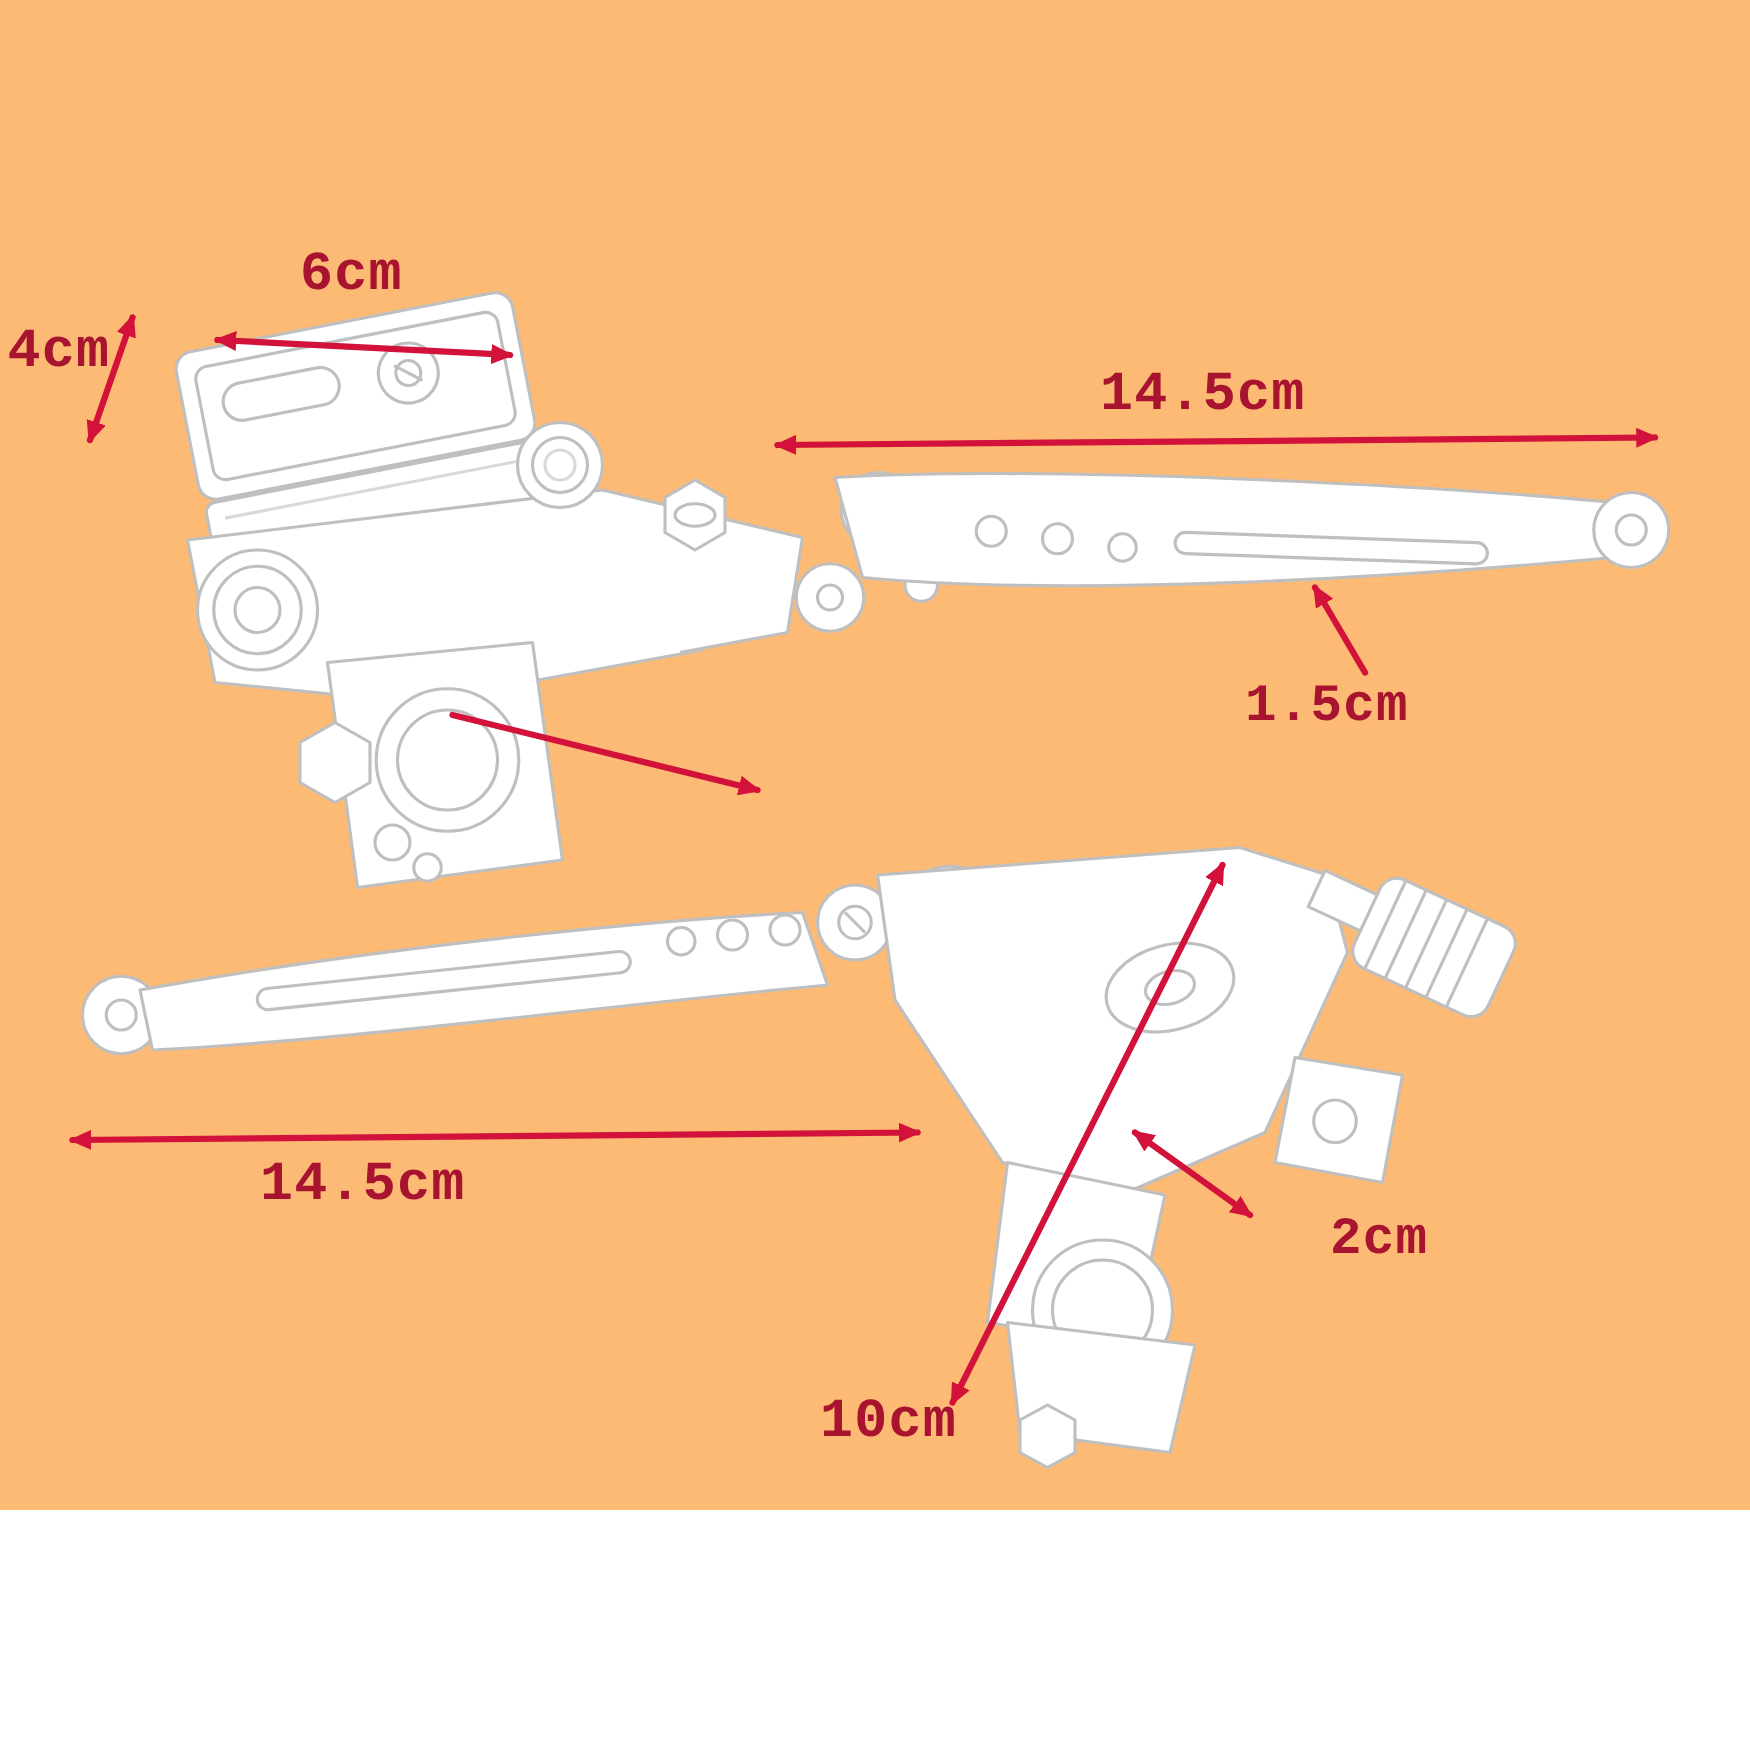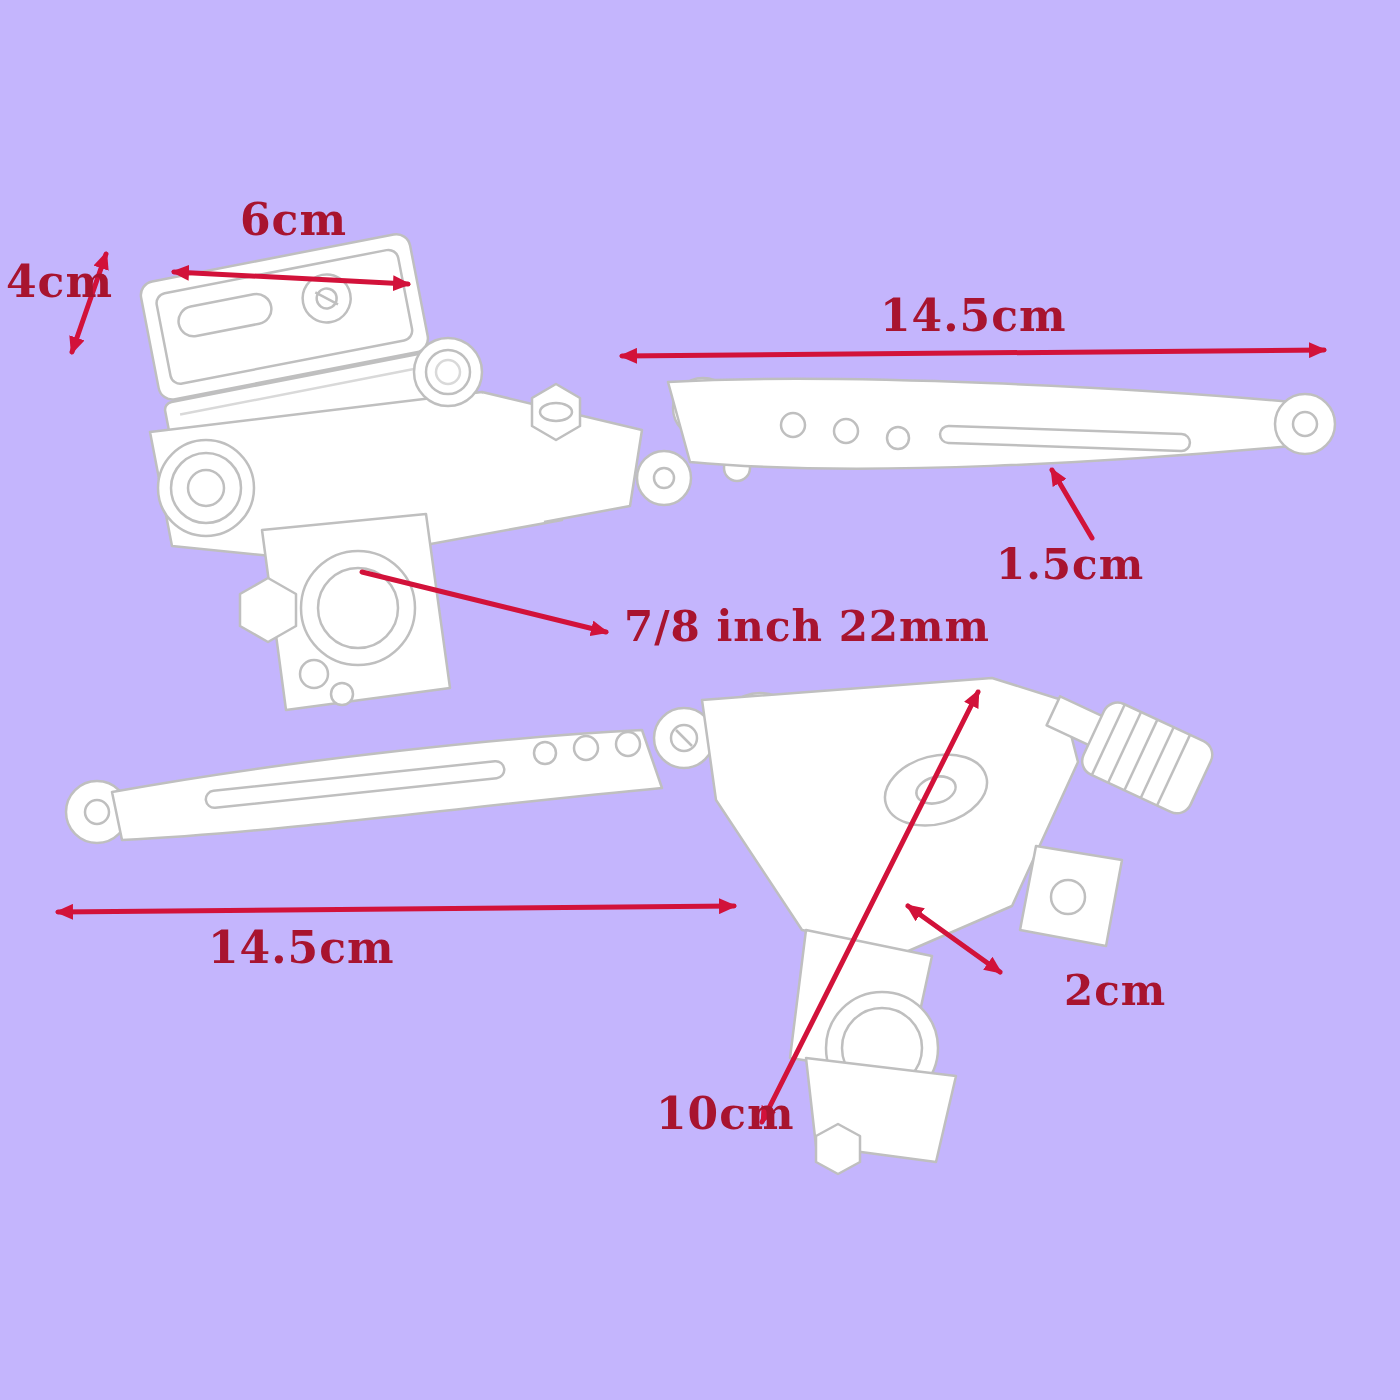--- a/index.html
+++ b/index.html
@@ -4,23 +4,24 @@
 <style>
   html, body {
     margin: 0;
     padding: 0;
     background: #ffffff;
     font-family: "DejaVu Serif", "Liberation Serif", serif;
   }
   .canvas {
     position: relative;
     width: 1400px;
-    height: 1400px;
-    background: #c4b5fd;
+    height: 1208px;
+    background: #fdba74;
     overflow: hidden;
+    font-family: Liberation Mono, monospace;
   }
   .canvas svg {
     position: absolute;
     left: 0;
     top: 0;
   }
   .dim-label {
     position: absolute;
     color: #a8142f;
     font-weight: 700;
@@ -158,21 +159,20 @@
   </svg>
 
   <div class="dim-label" style="left:240px; top:198px;">6cm</div>
 
   <div class="dim-label" style="left:6px; top:260px;">4cm</div>
 
   <div class="dim-label" style="left:880px; top:294px;">14.5cm</div>
 
   <div class="dim-label small" style="left:996px; top:544px;">1.5cm</div>
 
-  <div class="dim-label small" style="left:624px; top:606px;">7/8 inch 22mm</div>
 
   <div class="dim-label" style="left:208px; top:926px;">14.5cm</div>
 
   <div class="dim-label small" style="left:1064px; top:970px;">2cm</div>
 
-  <div class="dim-label" style="left:656px; top:1092px;">10cm</div>
+  <div class="dim-label" style="left:656px; top:1116px;">10cm</div>
 
 </div>
 
 </body></html>

